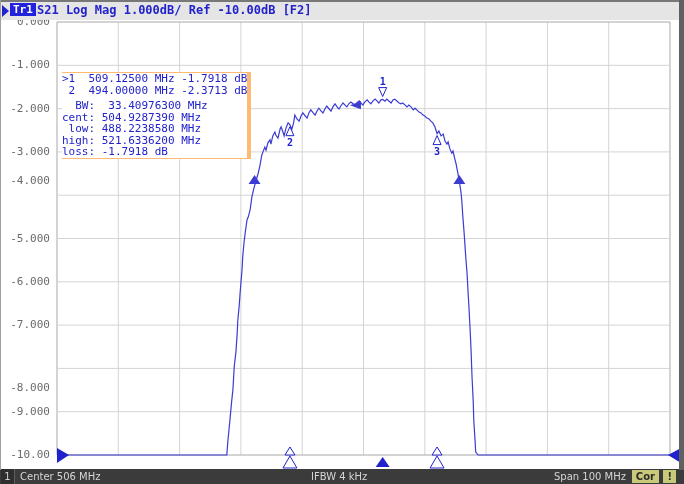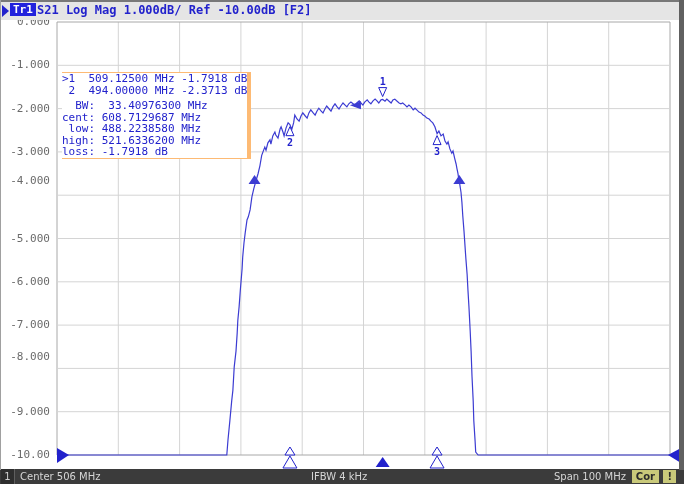--- a/index.html
+++ b/index.html
@@ -90,31 +90,31 @@
       </svg>
     <div class="ylabels">
         <div class="ylab" style="top: 16px;">0.000</div>
         <div class="ylab" style="top: 59.3px;">-1.000</div>
         <div class="ylab" style="top: 102.6px;">-2.000</div>
         <div class="ylab" style="top: 145.9px;">-3.000</div>
         <div class="ylab" style="top: 175px; padding-left: 39px;">-4.000</div>
         <div class="ylab" style="top: 232.5px;">-5.000</div>
         <div class="ylab" style="top: 275.8px;">-6.000</div>
         <div class="ylab" style="top: 319.1px;">-7.000</div>
-        <div class="ylab" style="top: 351px;">-8.000</div>
+        <div class="ylab" style="top: 382px;">-8.000</div>
         <div class="ylab" style="top: 405.7px;">-9.000</div>
         <div class="ylab" style="top: 449px;">-10.00</div>
       </div>
 
     <div class="marker-panel">
       <span class="ln">&gt;1  509.12500 MHz -1.7918 dB</span>
       <span class="ln"> 2  494.00000 MHz -2.3713 dB</span>
       <span class="gap"></span>
       <span class="ln">  BW:  33.40976300 MHz</span>
-      <span class="ln">cent: 608.7129687 MHz</span>
+      <span class="ln">cent: 504.9287390 MHz</span>
       <span class="ln"> low: 488.2238580 MHz</span>
       <span class="ln">high: 521.6336200 MHz</span>
       <span class="ln">loss: -1.7918 dB</span>
     </div>
   </div>
 
   <div class="topbar">
     <span class="tr-arrow"></span>
     <span class="tr-badge">Tr1</span>
     <span class="tr-title">S21 Log Mag 1.000dB/ Ref -10.00dB [F2]</span>

